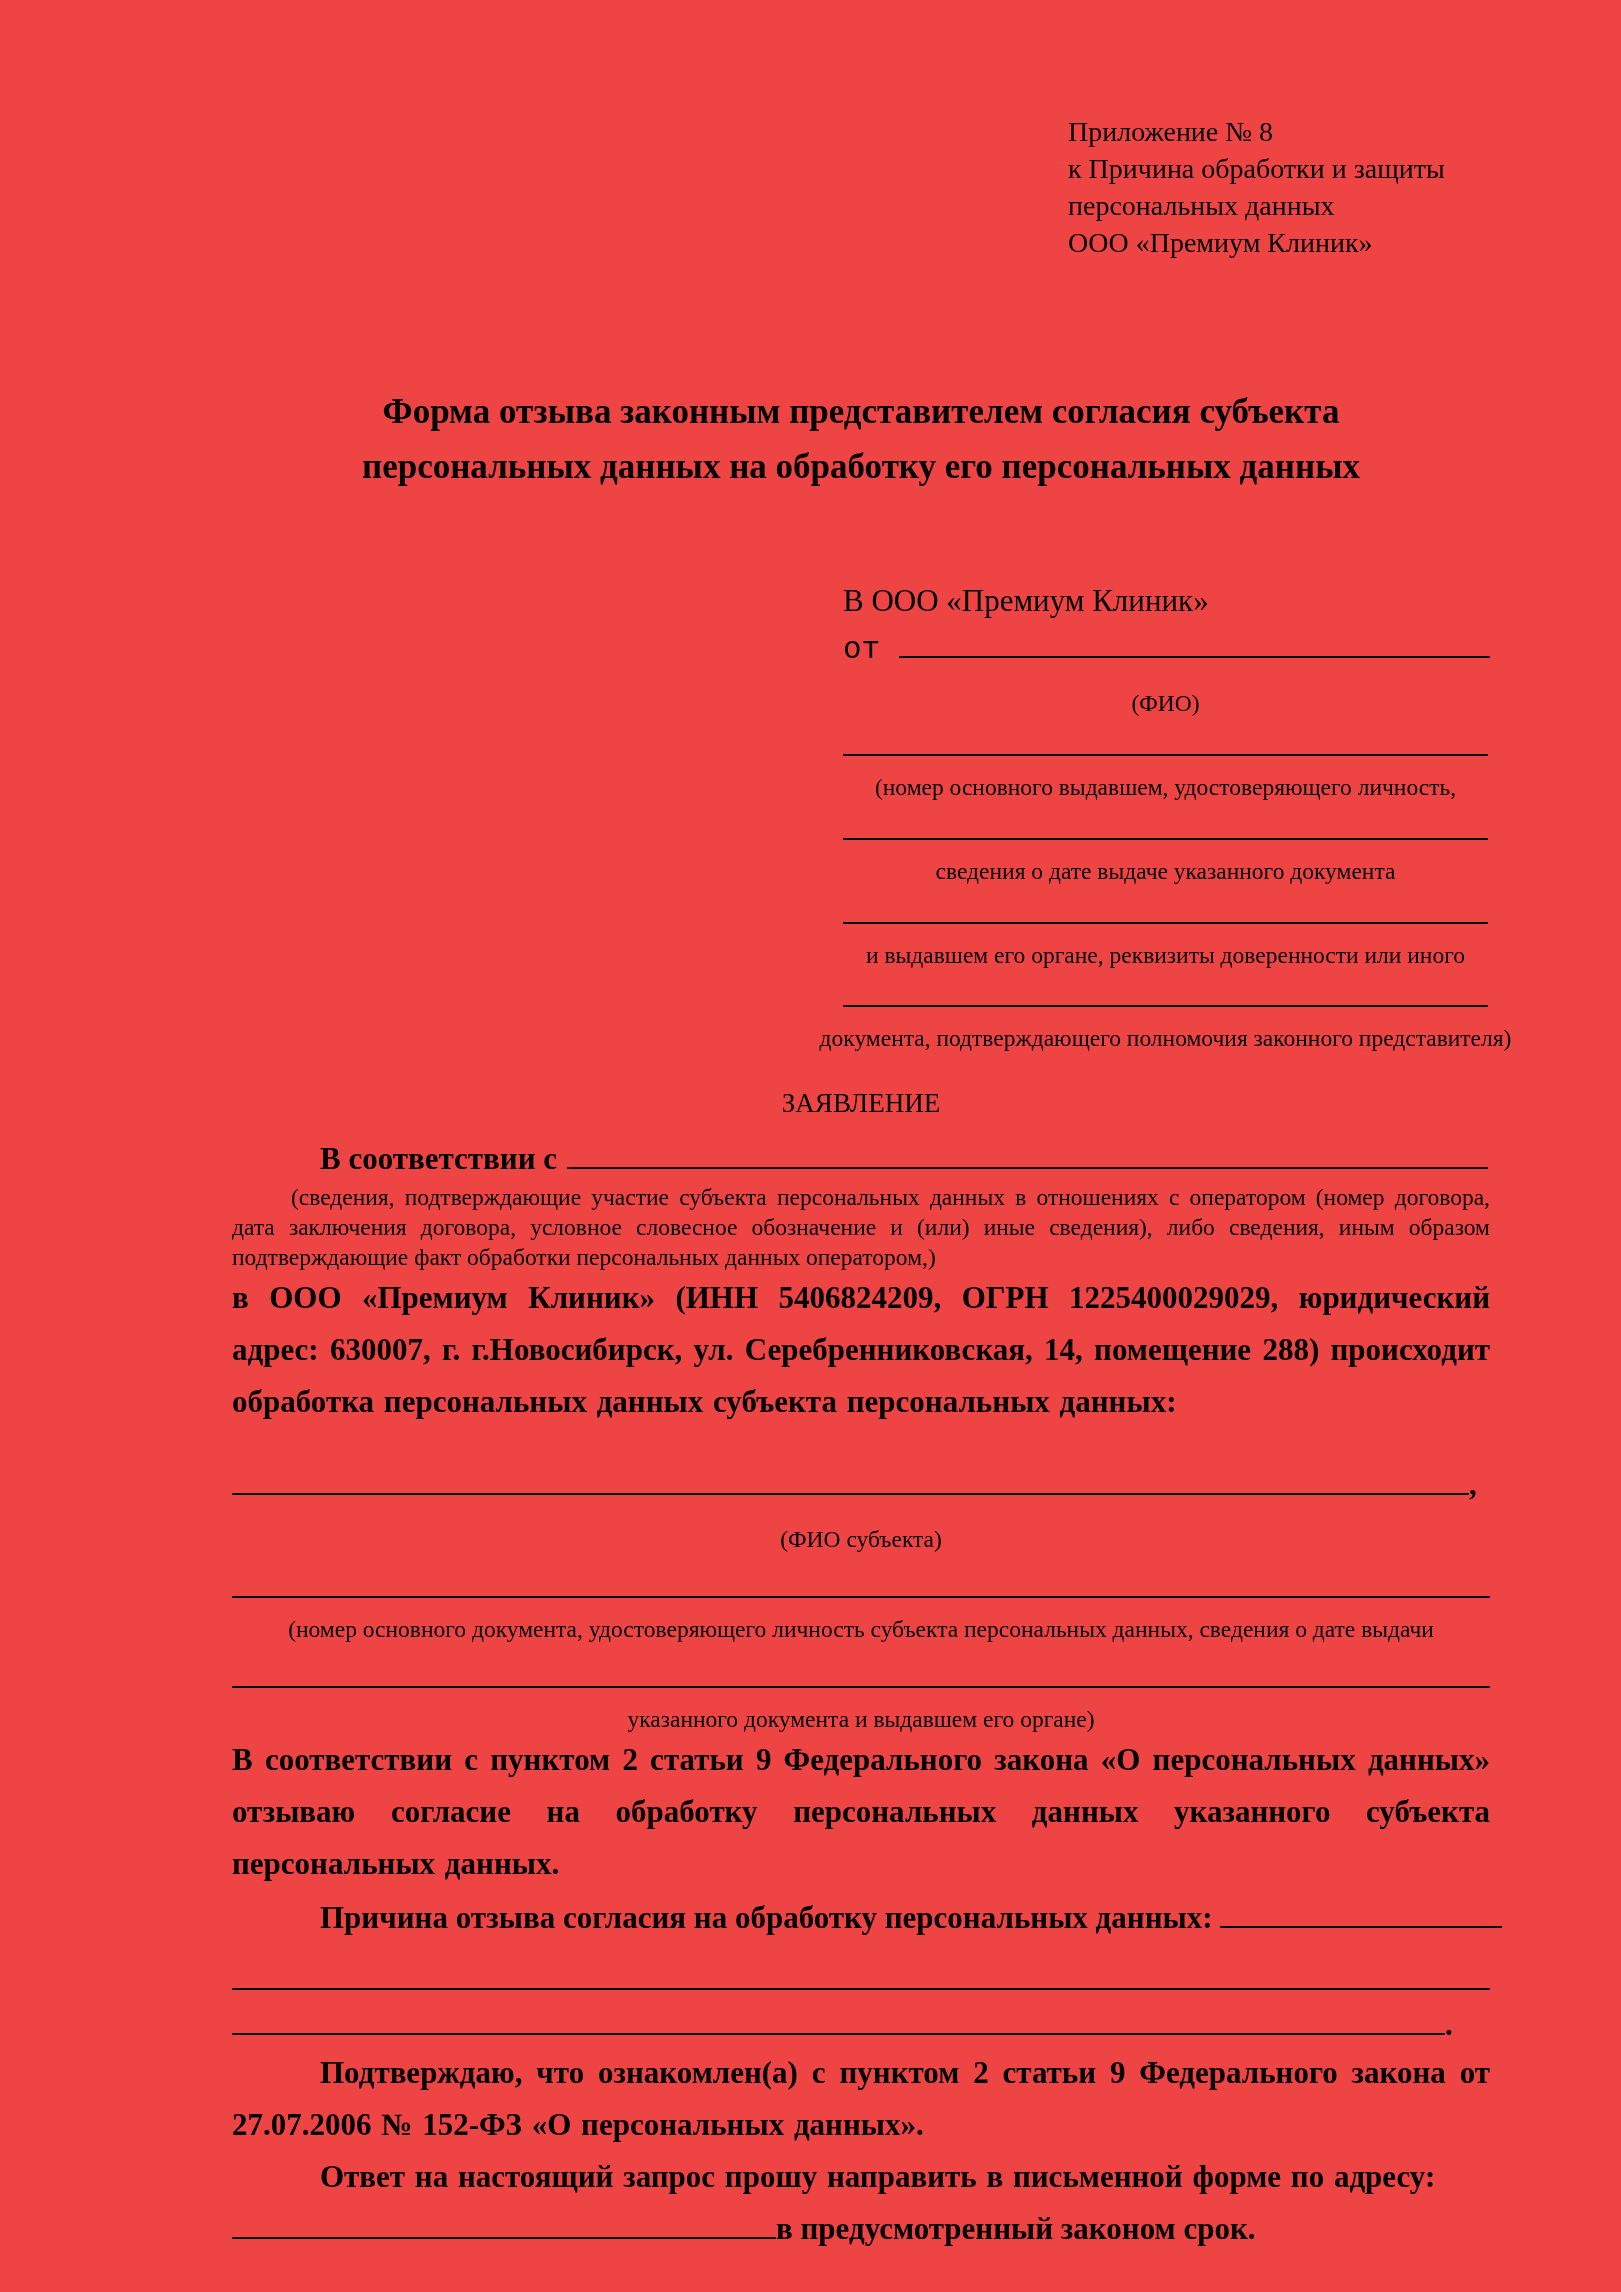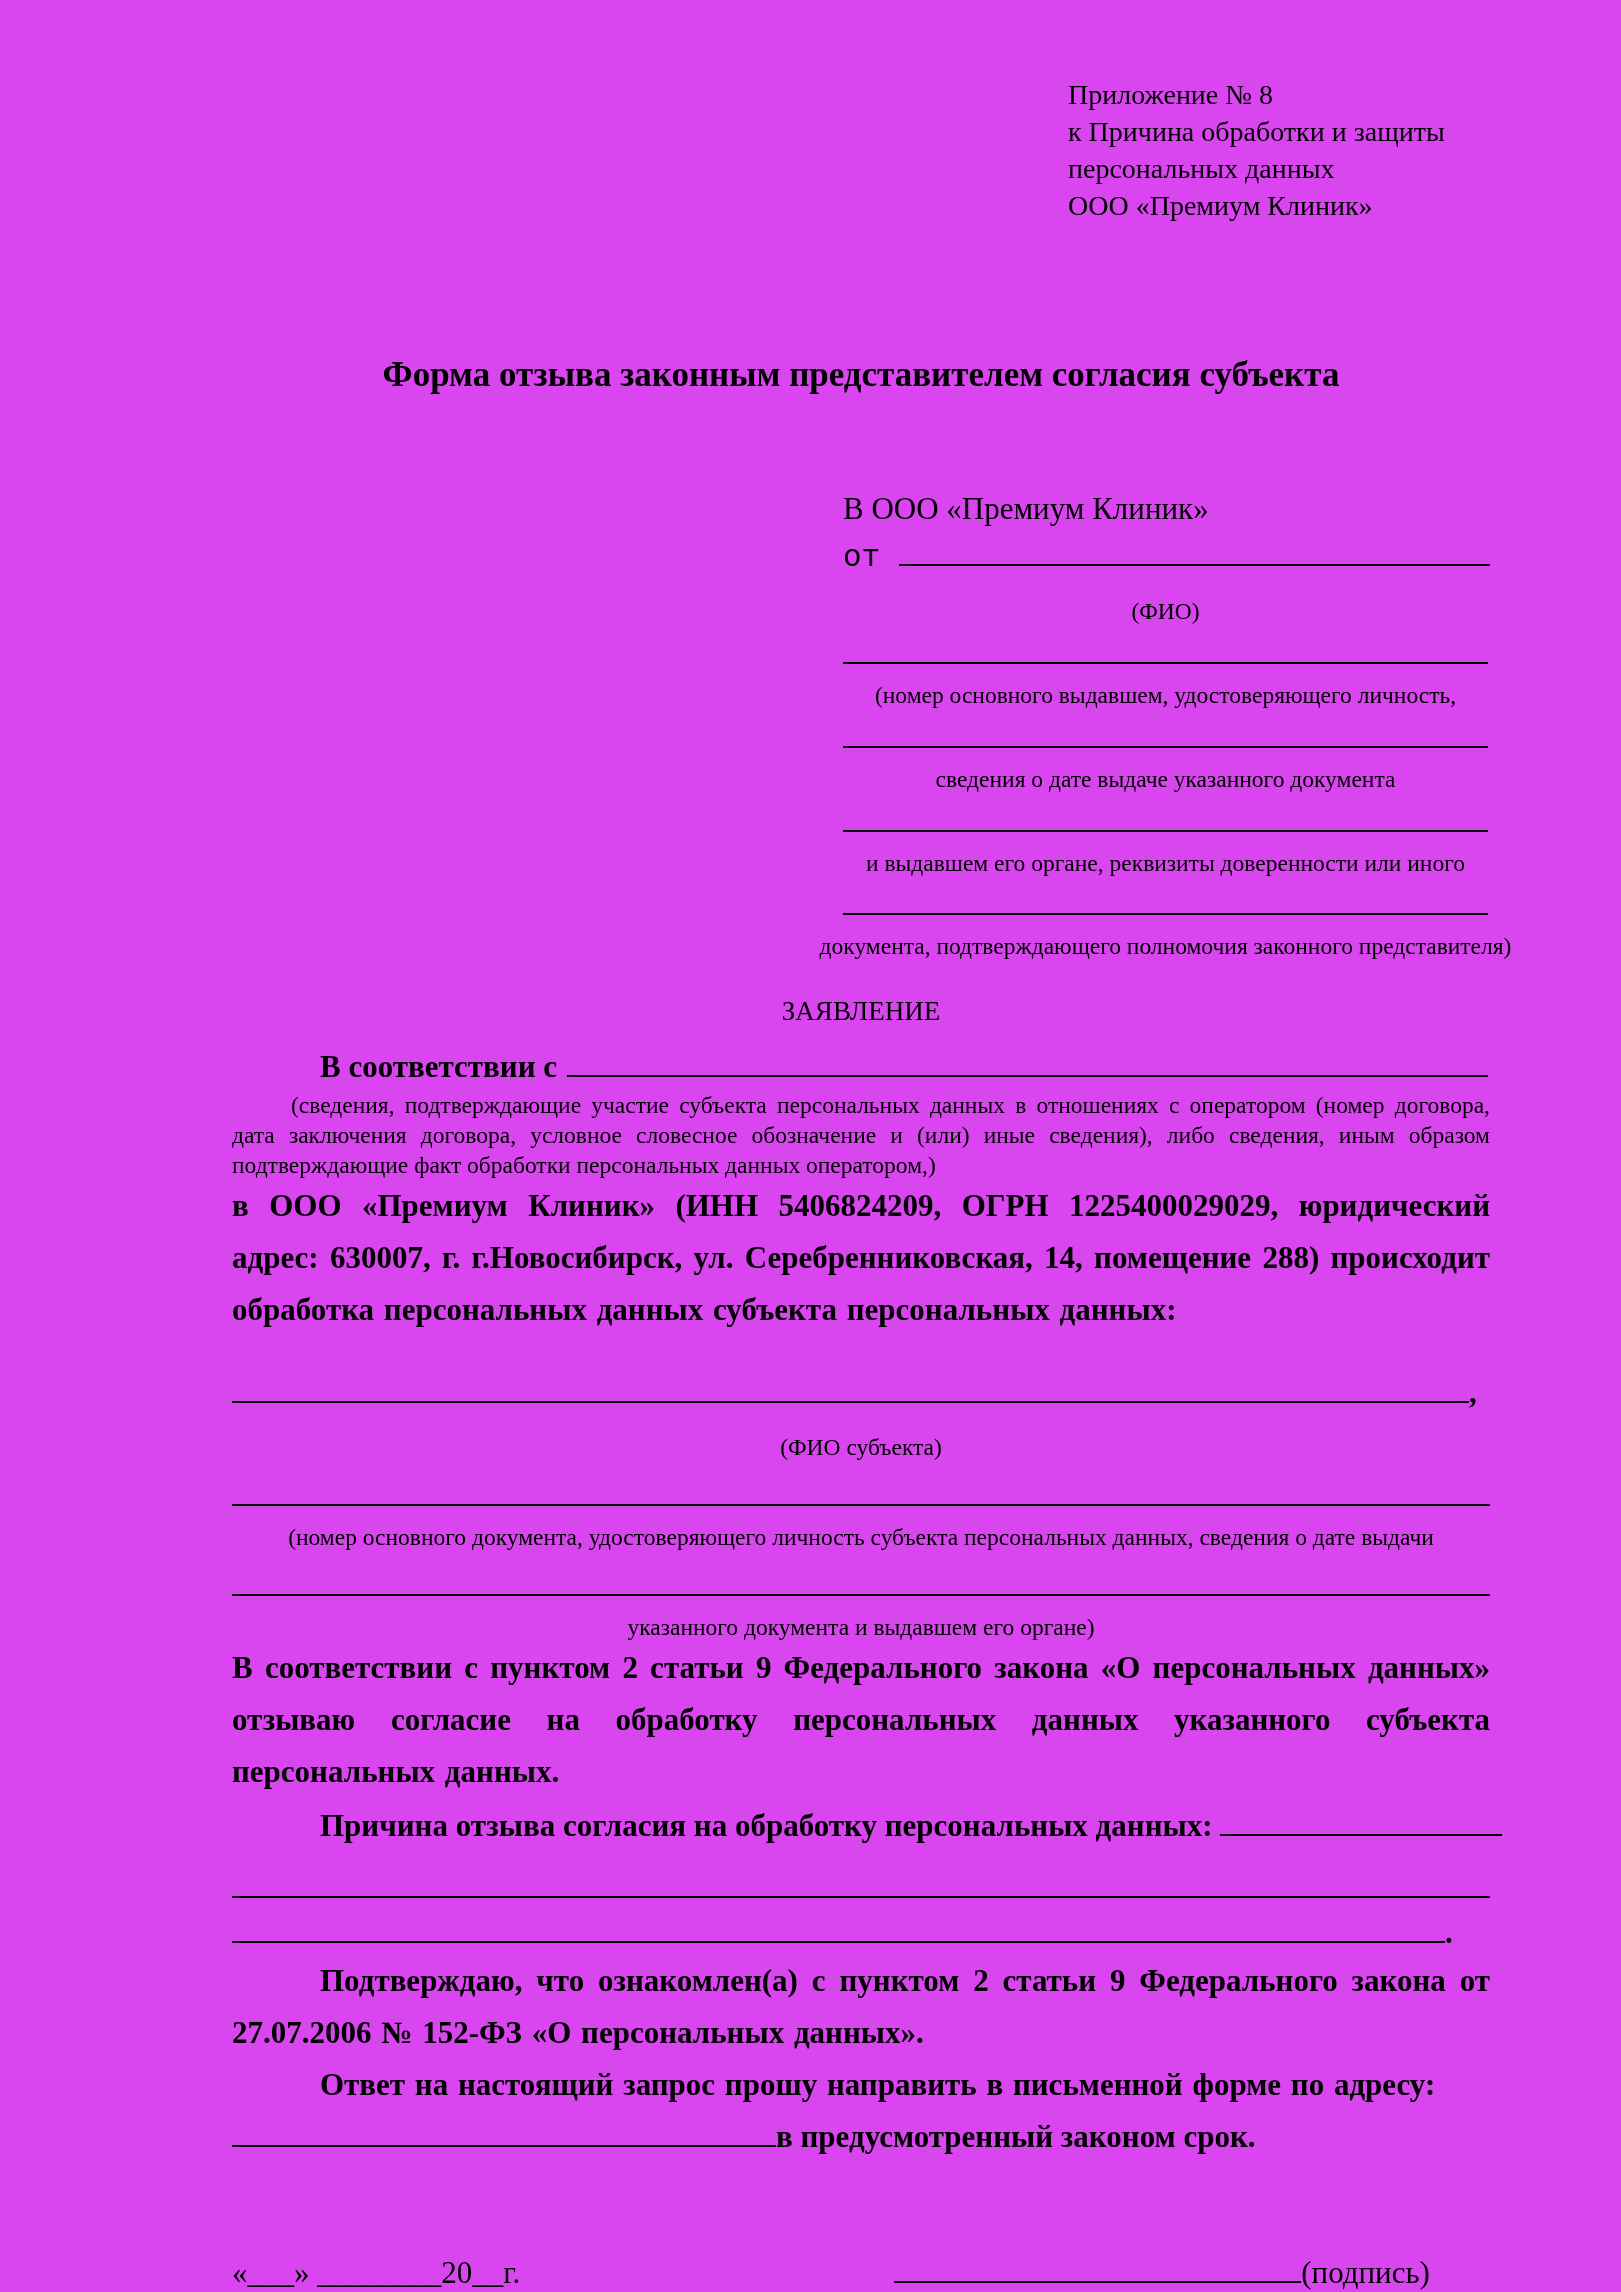--- a/index.html
+++ b/index.html
@@ -1,24 +1,24 @@
 <!DOCTYPE html>
 <html><head>
 <meta charset="utf-8">
 <style>
   * { margin:0; padding:0; box-sizing:border-box; }
   html, body { background:#ffffff; }
   .page {
     position: relative;
     width: 1621px;
     height: 2293px;
-    background: #d946ef;
+    background: #ef4444;
     color: #000000;
     font-family: "Liberation Serif", "DejaVu Serif", serif;
-    padding: 76px 131px 0 232px;
+    padding: 113px 131px 0 232px;
     overflow: hidden;
   }
   
   .appendix {
     margin-left: 836px;
     font-size: 28px;
     line-height: 37px;
     white-space: nowrap;
   }
   
@@ -124,20 +124,21 @@
 
   <div class="appendix">
     <div>Приложение № 8</div>
     <div>к Причина обработки и защиты</div>
     <div>персональных данных</div>
     <div>ООО «Премиум Клиник»</div>
   </div>
 
   <div class="doc-title">
     <div>Форма отзыва законным представителем согласия субъекта</div>
+    <div>персональных данных на обработку его персональных данных</div>
   </div>
 
   <div class="addressee">
     <div class="addr-to">В ООО «Премиум Клиник»</div>
     <div class="from-line"><span>от</span> <span class="blank from-blank"></span></div>
     <div class="cap-wrap">
         <span class="caption">(ФИО)</span>
       </div>
 
     <div class="addr-blank"></div>

